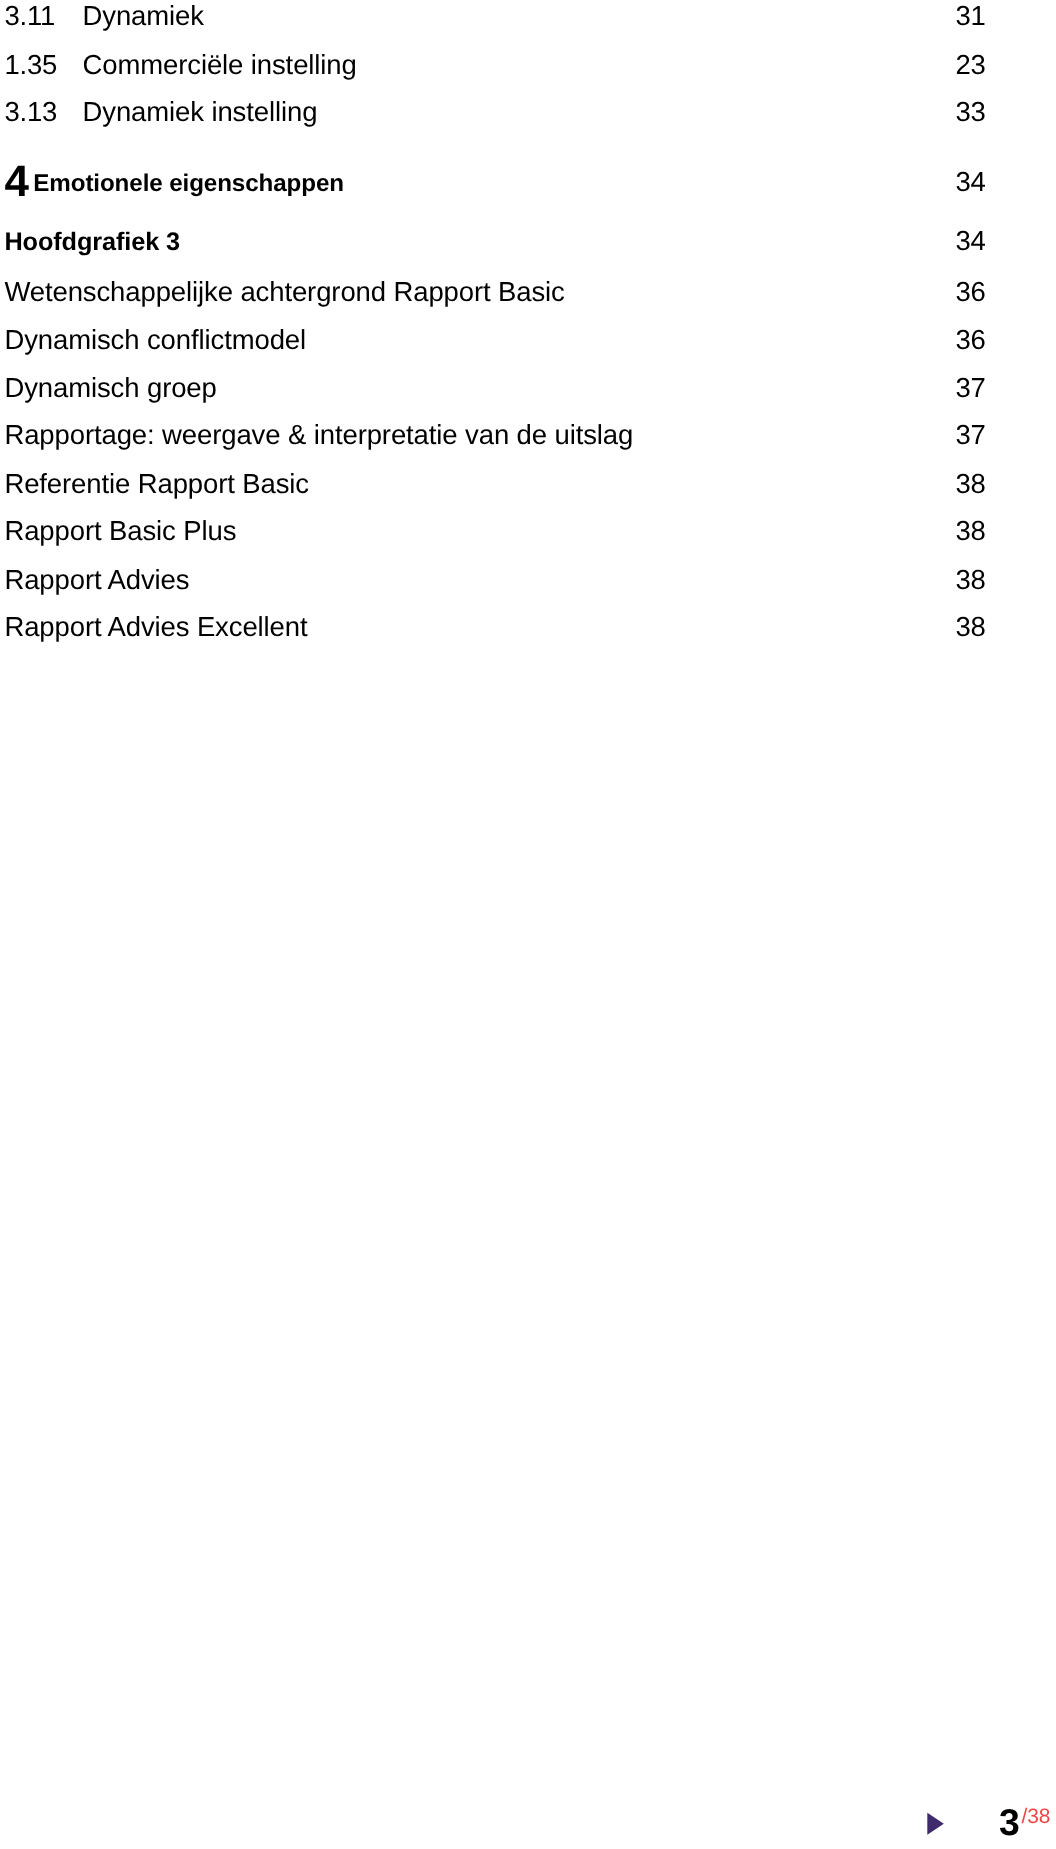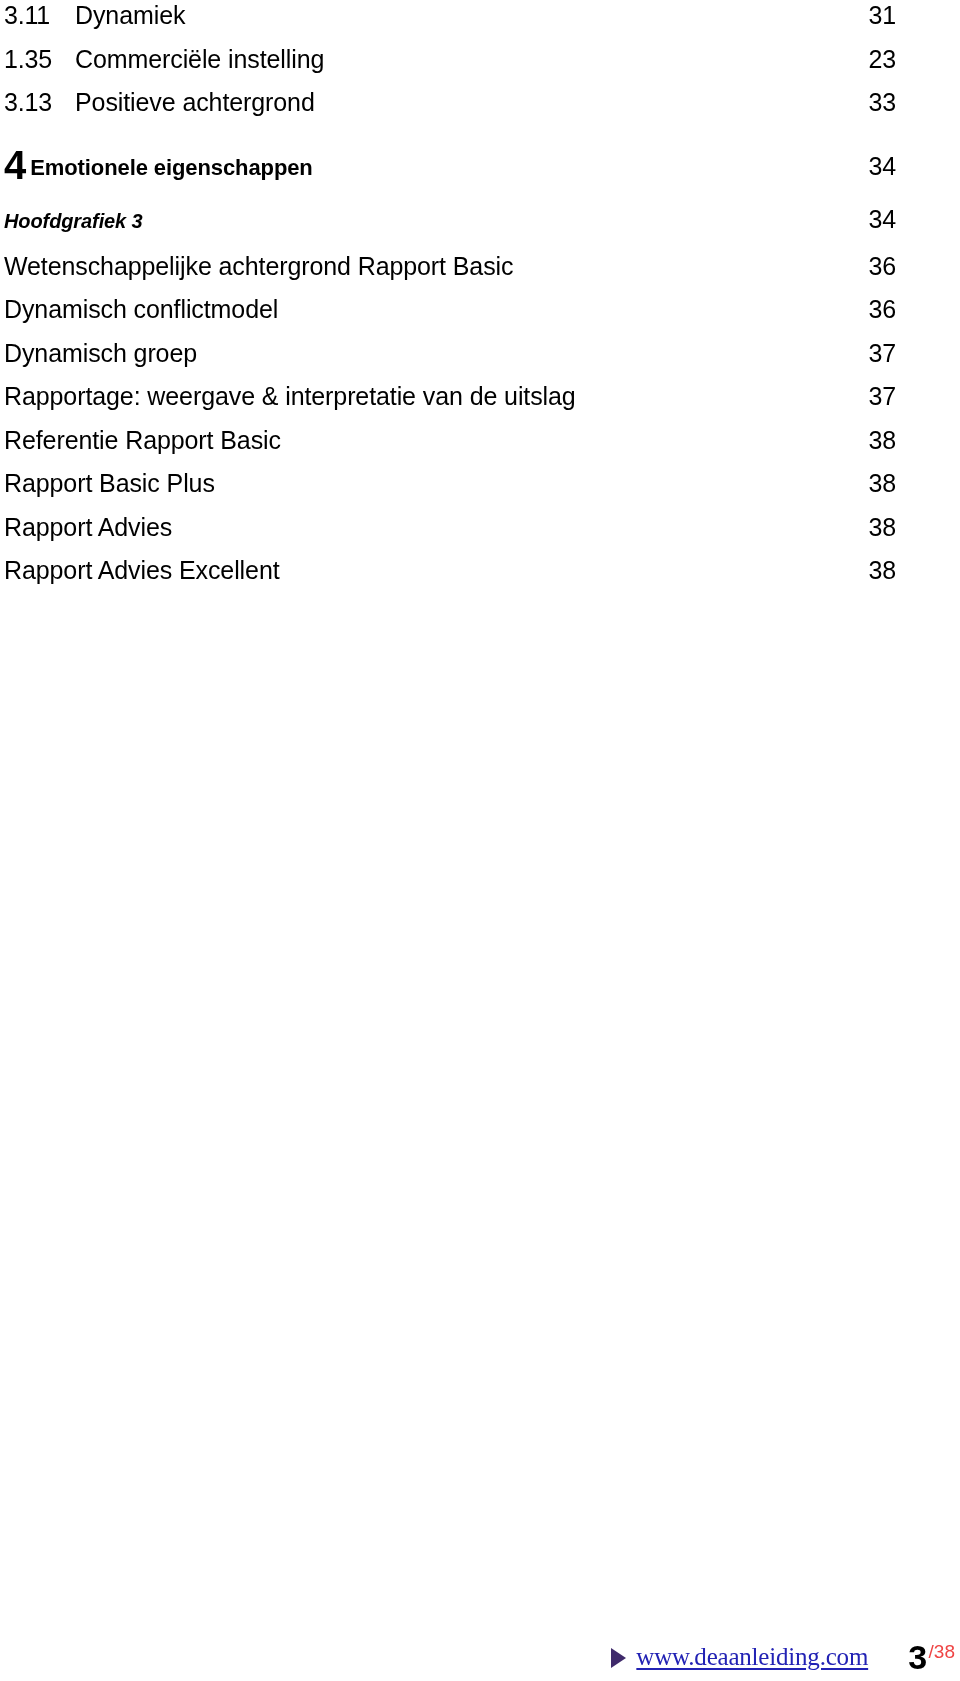--- a/index.html
+++ b/index.html
@@ -93,22 +93,21 @@
     font-weight: normal;
     font-size: 25px;
   }
 
   .toc-row.level-head {
     height: 52px;
     line-height: 52px;
   }
   .toc-row.level-head .toc-title {
     font-weight: bold;
-    font-size: 20px;
-    font-style: italic;
+    font-size: 23px;
   }
 
   .toc-row.level-entry { height: 43.5px; line-height: 43.5px; gap: 33px; }
 
   
   .footer {
     position: absolute;
     left: 0;
     bottom: 4px;
     width: 960px;
@@ -168,21 +167,21 @@
         <span class="toc-title">Dynamiek</span>
         <span class="toc-page">31</span>
       </div>
       <div class="toc-row level-sub">
         <span class="toc-num">1.35</span>
         <span class="toc-title">Commerciële instelling</span>
         <span class="toc-page">23</span>
       </div>
       <div class="toc-row level-sub">
         <span class="toc-num">3.13</span>
-        <span class="toc-title">Positieve achtergrond</span>
+        <span class="toc-title">Dynamiek instelling</span>
         <span class="toc-page">33</span>
       </div>
       <div class="toc-row level-chapter">
         <span class="toc-title"><span class="chapter-digit">4</span><span class="chapter-name">Emotionele eigenschappen</span></span>
         <span class="toc-page">34</span>
       </div>
       <div class="toc-row level-head">
         <span class="toc-title">Hoofdgrafiek 3</span>
         <span class="toc-page">34</span>
       </div>
@@ -215,18 +214,17 @@
         <span class="toc-page">38</span>
       </div>
       <div class="toc-row level-entry">
         <span class="toc-title">Rapport Advies Excellent</span>
         <span class="toc-page">38</span>
       </div>
     </div>
 
   <div class="footer">
     <span class="footer-marker"></span>
-    <a class="footer-link" href="#">www.deaanleiding.com</a>
     <span class="footer-pageno">3</span>
     <span class="footer-pagetotal">/38</span>
   </div>
 
 </div>
 
 </body></html>

